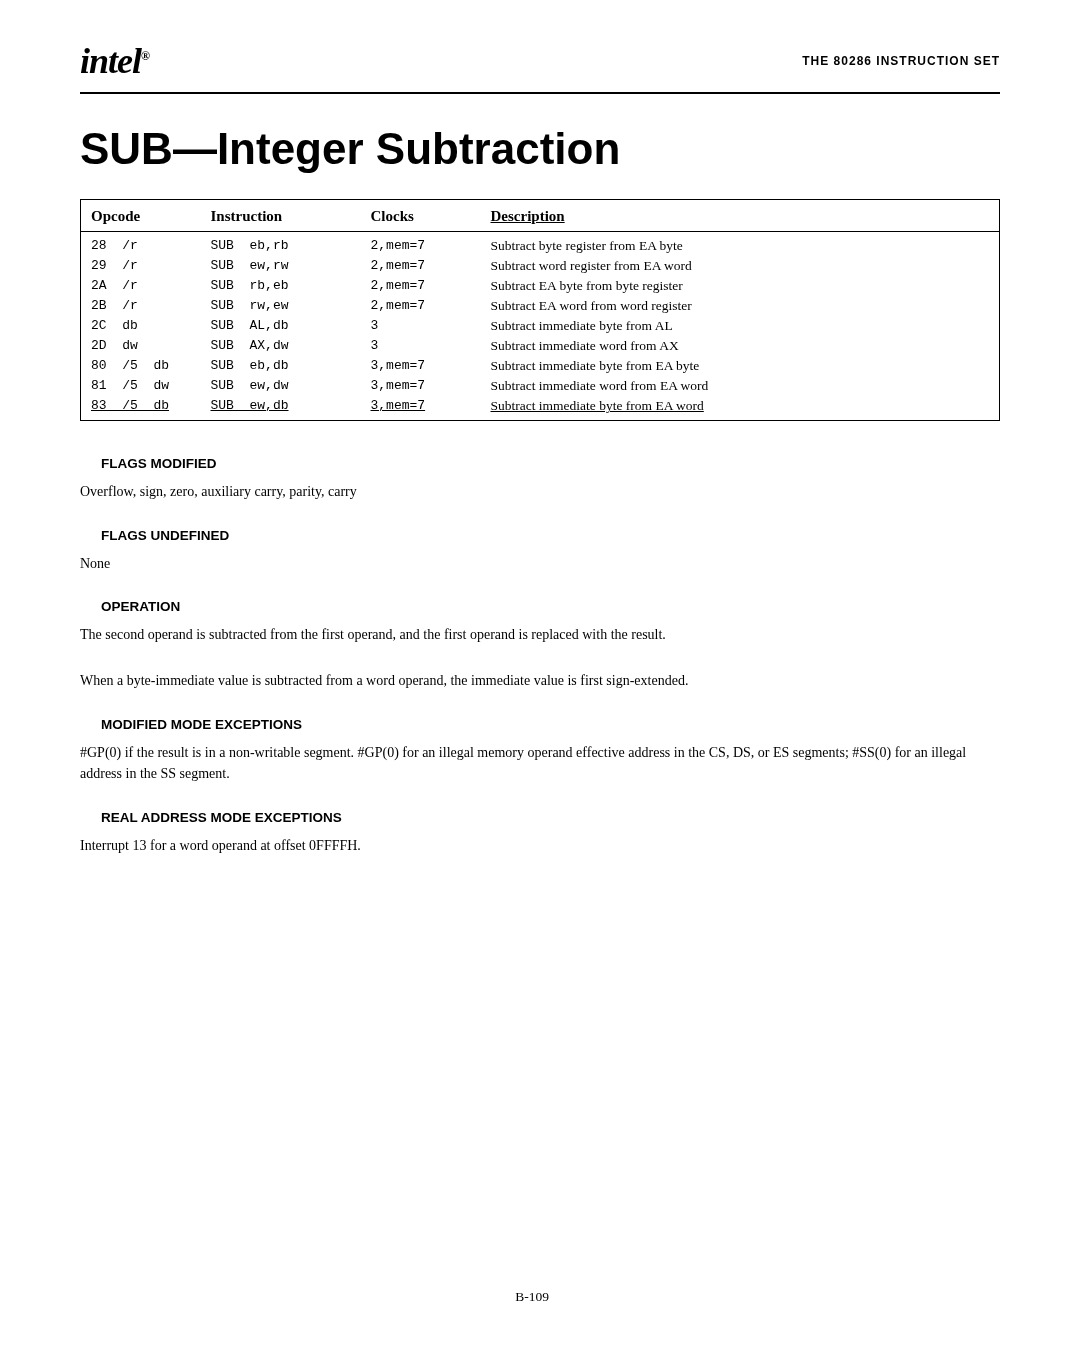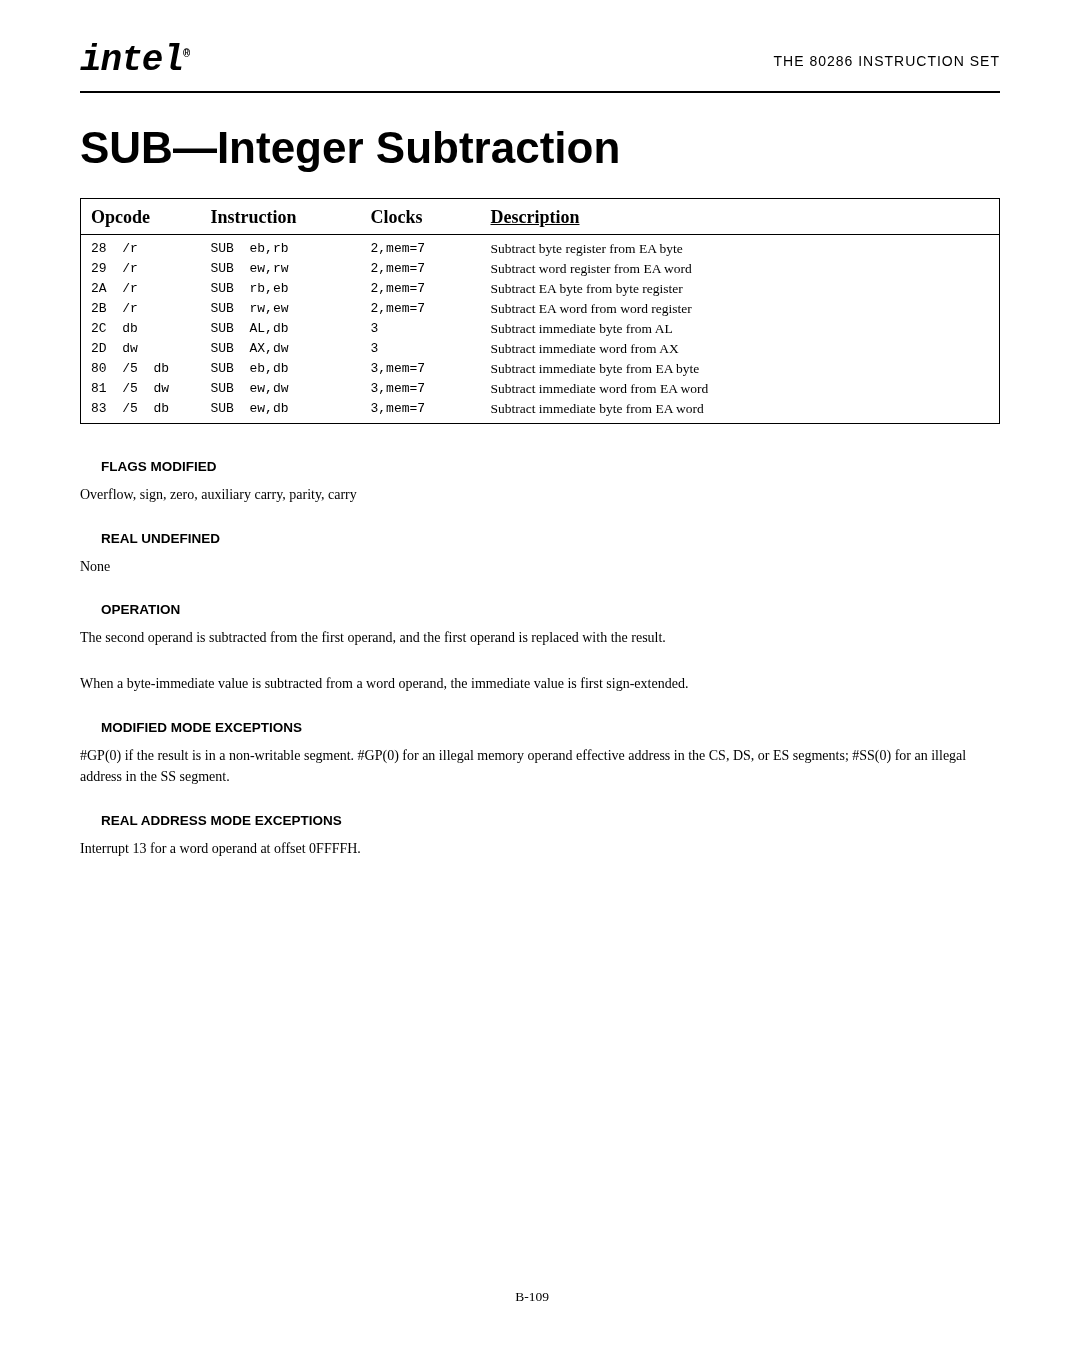--- a/index.html
+++ b/index.html
@@ -23,31 +23,31 @@
     .header {
       display: flex;
       align-items: center;
       justify-content: space-between;
       border-bottom: 2px solid #000;
       padding-bottom: 10px;
       margin-bottom: 30px;
     }
 
     .intel-logo {
-      font-family: Liberation Mono, monospace;
+      font-family: Liberation Serif, serif;
       font-size: 36px;
       font-weight: bold;
       font-style: italic;
       letter-spacing: -1px;
     }
 
     .header-title {
       font-family: Arial, sans-serif;
-      font-size: 14px;
-      font-weight: normal;
+      font-size: 12px;
+      font-weight: bold;
       letter-spacing: 1px;
     }
 
     
     .page-title {
       font-family: Arial, sans-serif;
       font-size: 44px;
       font-weight: bold;
       margin-bottom: 25px;
     }
@@ -59,41 +59,42 @@
       border: 1px solid #000;
       margin-bottom: 35px;
       font-size: 13.5px;
     }
 
     .instruction-table th {
       text-align: left;
       font-weight: bold;
       padding: 8px 10px 6px 10px;
       border-bottom: 1px solid #000;
-      font-size: 18px;
+      font-size: 15px;
     }
 
     .instruction-table td {
       padding: 2px 10px;
       vertical-align: top;
       font-family: 'Courier New', Courier, monospace;
       font-size: 13px;
     }
 
     .instruction-table .desc-col {
       font-family: 'Times New Roman', Times, serif;
       font-size: 13.5px;
     }
 
     .instruction-table tr:first-child td {
       padding-top: 6px;
     }
 
     .instruction-table tr:last-child td {
       padding-bottom: 6px;
+      text-decoration: underline;
     }
 
     .col-opcode { width: 120px; }
     .col-instruction { width: 160px; }
     .col-clocks { width: 120px; }
     .col-description { width: auto; text-decoration: underline; }
 
     
     .section {
       margin-bottom: 25px;
@@ -207,21 +208,21 @@
         </tr>
       </tbody>
   </table>
 
   <div class="section">
     <div class="section-title">FLAGS MODIFIED</div>
     <div class="section-body">Overflow, sign, zero, auxiliary carry, parity, carry</div>
   </div>
 
   <div class="section">
-    <div class="section-title">REAL UNDEFINED</div>
+    <div class="section-title">FLAGS UNDEFINED</div>
     <div class="section-body">None</div>
   </div>
 
   <div class="section">
     <div class="section-title">OPERATION</div>
     <div class="section-body" style="margin-bottom:24px;">The second operand is subtracted from the first operand, and the first operand is replaced with the result.</div>
     <div class="section-body">When a byte-immediate value is subtracted from a word operand, the immediate value is first sign-extended.</div>
   </div>
 
   <div class="section">

